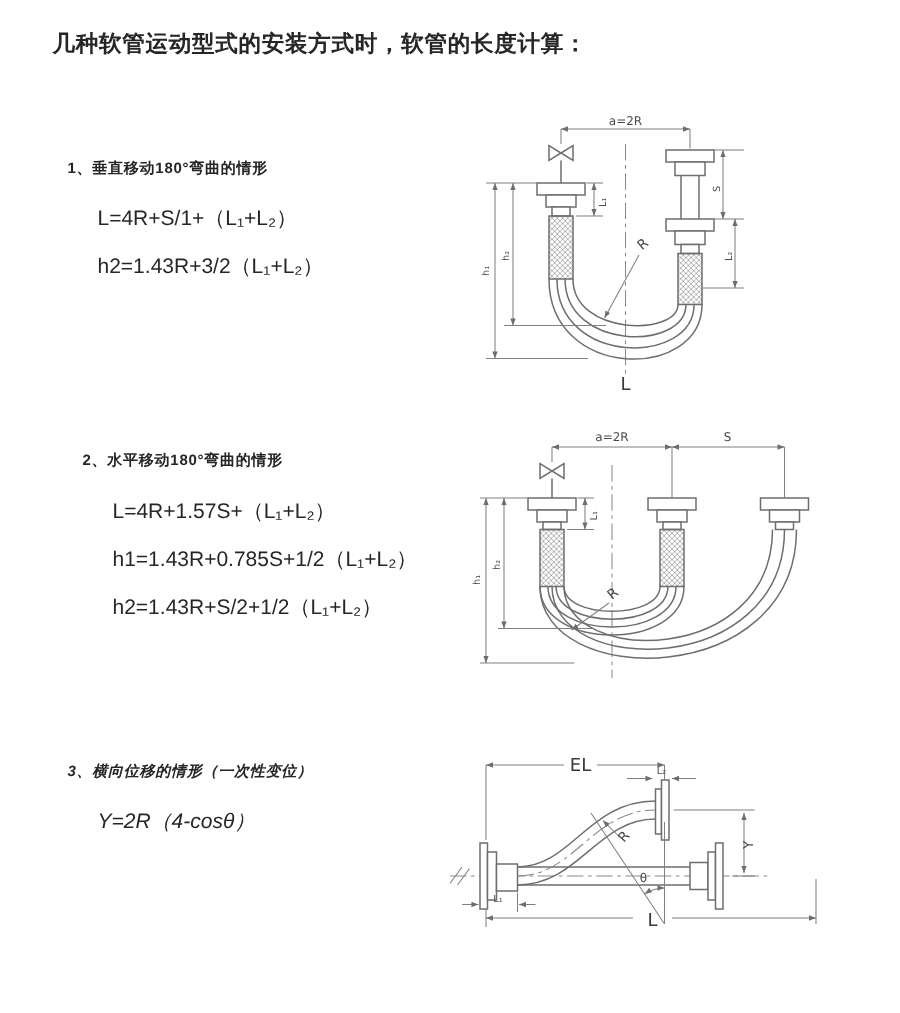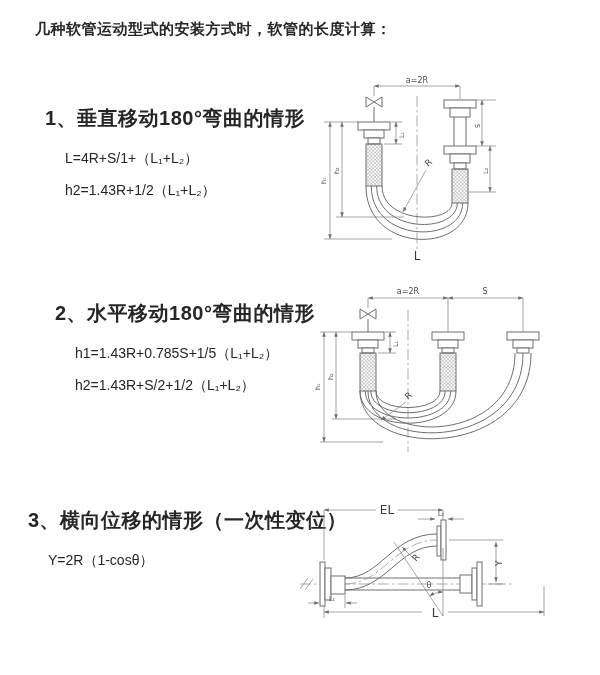--- a/index.html
+++ b/index.html
@@ -4,42 +4,42 @@
 <style>
   html,body{margin:0;padding:0;}
   body{
     width:600px;height:675px;position:relative;background:#ffffff;
     font-family:"Liberation Sans","DejaVu Sans",sans-serif;color:#262626;overflow:hidden;
   }
   .page-title{
     position:absolute;left:35px;top:20px;font-size:15px;font-weight:bold;letter-spacing:.5px;
   }
   .sec{position:absolute;}
-  .sec-heading{font-size:20px;font-weight:bold;letter-spacing:.5px;margin:0 0 10px 0;}
+  .sec-heading{font-size:10px;font-weight:bold;letter-spacing:.5px;margin:0 0 10px 0;}
   .formula{font-size:14px;margin:0 0 0 20px;line-height:32px;white-space:pre;}
   .diag{position:absolute;}
   
   .ln{stroke:#6e6e6e;stroke-width:1;fill:none;}
   .fw{stroke:#6e6e6e;stroke-width:1;fill:#ffffff;}
   .dim{stroke:#808080;stroke-width:.7;fill:none;}
   .cl{stroke:#8a8a8a;stroke-width:.7;fill:none;stroke-dasharray:11 3 2.5 3;}
   .lbl{font-family:"DejaVu Sans",sans-serif;font-size:8px;fill:#4a4a4a;}
   .lbl-sm{font-family:"DejaVu Sans",sans-serif;font-size:6.5px;fill:#4a4a4a;}
   .lbl-big{font-family:"DejaVu Sans",sans-serif;font-size:12px;fill:#3a3a3a;}
   .lbl-r{font-family:"DejaVu Sans",sans-serif;font-size:9px;fill:#4a4a4a;}
 </style>
 </head>
 <body>
 
 <div class="page-title">几种软管运动型式的安装方式时，软管的长度计算：</div>
 
 <div class="sec" style="left:45px;top:105px;">
   <div class="sec-heading">1、垂直移动180°弯曲的情形</div>
   <div class="formula">L=4R+S/1+（L₁+L₂）</div>
-  <div class="formula">h2=1.43R+1/2（L₁+L₂）</div>
+  <div class="formula">h2=1.43R+3/2（L₁+L₂）</div>
 </div>
 
 <svg class="diag" style="left:312px;top:72px;" width="272" height="192" viewBox="0 0 272 192">
   <defs>
     <marker id="d1ar" viewBox="0 0 10 10" refX="9" refY="5" markerWidth="7.5" markerHeight="7.5" orient="auto-start-reverse">
       <path d="M0,1.6 L9,5 L0,8.4 z" fill="#6e6e6e"></path>
     </marker>
     <pattern id="d1h" width="3.5" height="3.5" patternUnits="userSpaceOnUse">
       <path d="M0,0 L3.5,3.5 M3.5,0 L0,3.5" stroke="#9a9a9a" stroke-width=".5"></path>
     </pattern>
@@ -117,21 +117,22 @@
   <g>
     <line class="dim" x1="114" y1="98" x2="91" y2="140" marker-end="url(#d1ar)"></line>
     <text class="lbl-r" transform="translate(116,95) rotate(-40)">R</text>
   </g>
 
   <text class="lbl-big" x="105" y="188" text-anchor="middle">L</text>
 </svg>
 
 <div class="sec" style="left:55px;top:300px;">
   <div class="sec-heading">2、水平移动180°弯曲的情形</div>
-  <div class="formula">h1=1.43R+0.785S+1/5（L₁+L₂）</div>
+  <div class="formula">L=4R+1.57S+（L₁+L₂）</div>
+  <div class="formula">h1=1.43R+0.785S+1/2（L₁+L₂）</div>
   <div class="formula">h2=1.43R+S/2+1/2（L₁+L₂）</div>
 </div>
 
 <svg class="diag" style="left:308px;top:282px;" width="282" height="180" viewBox="0 0 282 180">
   <defs>
     <marker id="d2ar" viewBox="0 0 10 10" refX="9" refY="5" markerWidth="7.5" markerHeight="7.5" orient="auto-start-reverse">
       <path d="M0,1.6 L9,5 L0,8.4 z" fill="#6e6e6e"></path>
     </marker>
     <pattern id="d2h" width="3.5" height="3.5" patternUnits="userSpaceOnUse">
       <path d="M0,0 L3.5,3.5 M3.5,0 L0,3.5" stroke="#9a9a9a" stroke-width=".5"></path>
@@ -207,23 +208,23 @@
     <line class="dim" x1="70" y1="71" x2="88" y2="71"></line>
     <text class="lbl-sm" transform="translate(90,65) rotate(-90)">L₁</text>
   </g>
 
   <g>
     <line class="dim" x1="98" y1="120" x2="73" y2="138" marker-end="url(#d2ar)"></line>
     <text class="lbl-r" transform="translate(100,118) rotate(-40)">R</text>
   </g>
 </svg>
 
-<div class="sec" style="left:28px;top:507px;">
+<div class="sec" style="left:45px;top:507px;font-style:italic;">
   <div class="sec-heading">3、横向位移的情形（一次性变位）</div>
-  <div class="formula">Y=2R（1-cosθ）</div>
+  <div class="formula">Y=2R（4-cosθ）</div>
 </div>
 
 <svg class="diag" style="left:296px;top:498px;" width="302" height="168" viewBox="0 0 302 168">
   <defs>
     <marker id="d3ar" viewBox="0 0 10 10" refX="9" refY="5" markerWidth="7.5" markerHeight="7.5" orient="auto-start-reverse">
       <path d="M0,1.6 L9,5 L0,8.4 z" fill="#6e6e6e"></path>
     </marker>
   </defs>
 
   <g>

